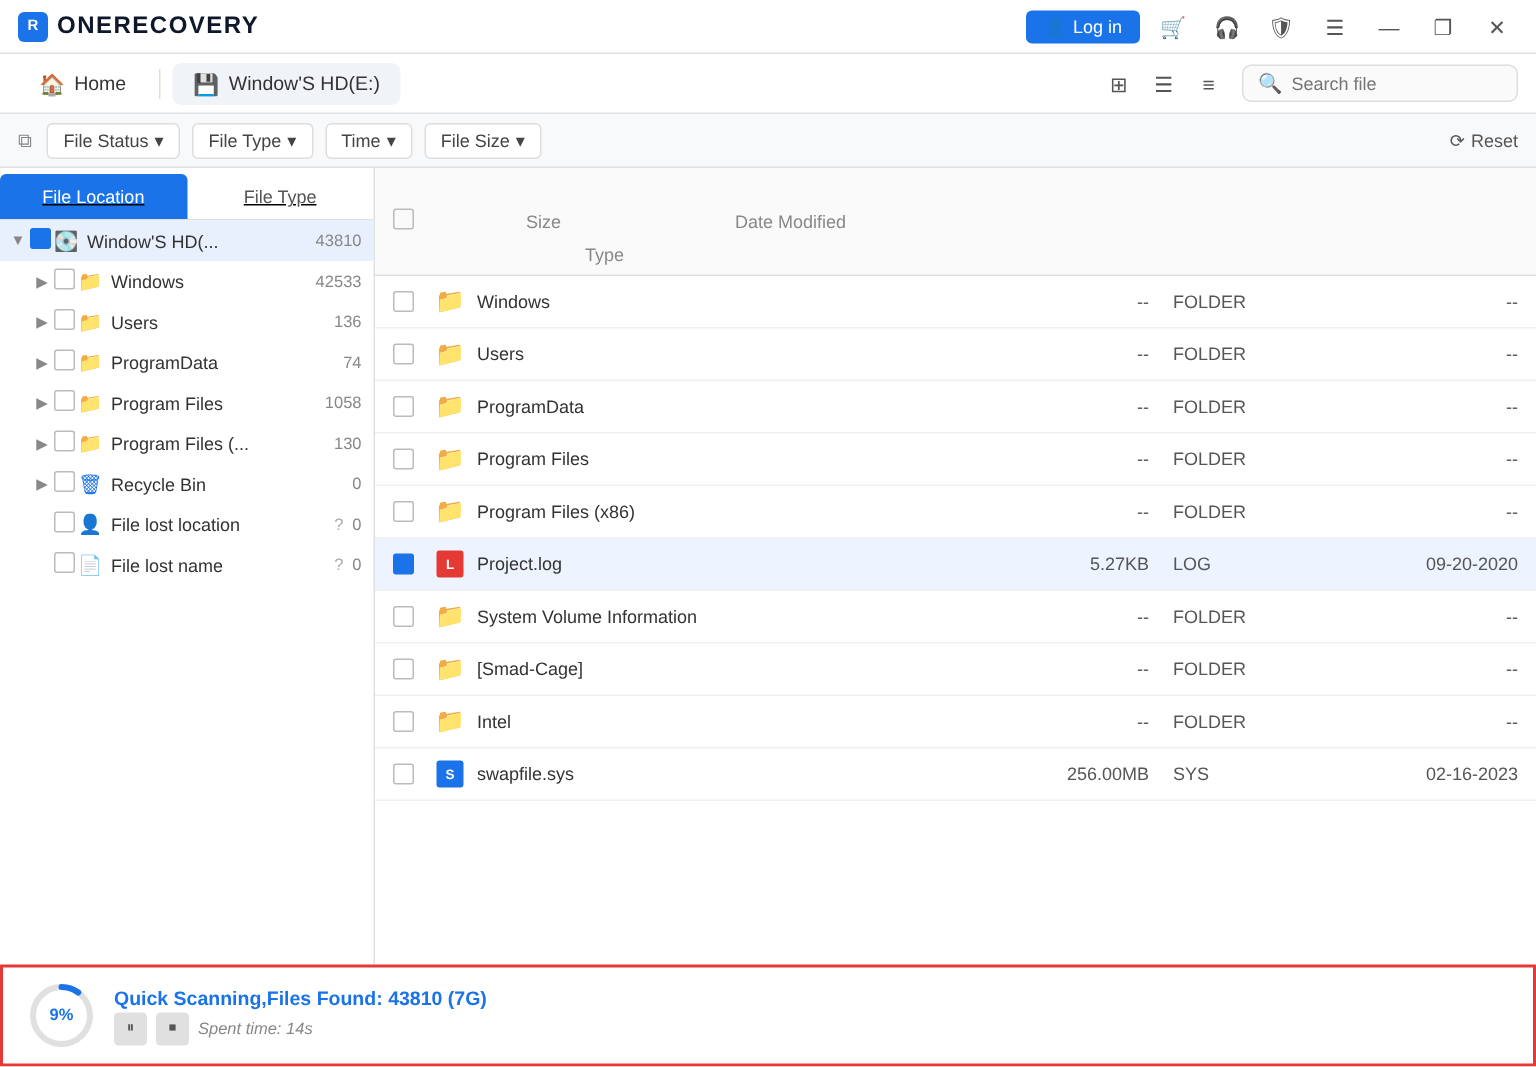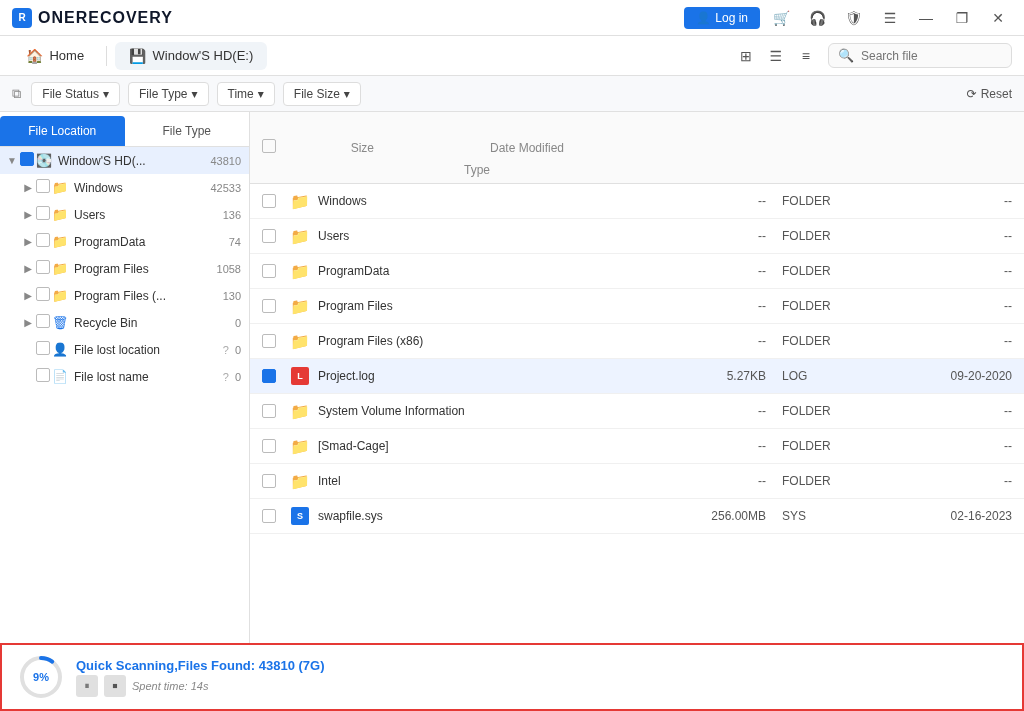--- a/index.html
+++ b/index.html
@@ -32,21 +32,21 @@
     .filterbar-left { display: flex; align-items: center; gap: 4px; }
     .filter-icon { color: #888; font-size: 13px; margin-right: 6px; }
     .filter-btn { display: flex; align-items: center; gap: 4px; padding: 4px 10px; border-radius: 4px; cursor: pointer; font-size: 12px; color: #444; border: 1px solid #ddd; background: white; margin-right: 4px; }
     .reset-btn { display: flex; align-items: center; gap: 4px; font-size: 12px; color: #555; cursor: pointer; }
 
     
     .main { display: flex; height: calc(711px - 36px - 40px - 36px - 68px); }
 
     
     .sidebar { width: 250px; background: #fff; border-right: 1px solid #e0e0e0; overflow-y: auto; padding: 4px 0; }
-    .sidebar-tabs { display: flex; border-bottom: 1px solid #e0e0e0; }
+    .sidebar-tabs { display: flex; border-bottom: 1px solid #e0e0e0; text-decoration: underline; }
     .sidebar-tab { flex: 1; padding: 8px 6px; text-align: center; font-size: 12px; cursor: pointer; color: #555; }
     .sidebar-tab.active { background: #1a73e8; color: white; border-radius: 4px 4px 0 0; }
     .sidebar-item { display: flex; align-items: center; padding: 5px 8px 5px 0; cursor: pointer; font-size: 12px; color: #333; position: relative; }
     .sidebar-item.selected { background: #e8f0fe; }
     .sidebar-item .expand-arrow { width: 16px; text-align: center; font-size: 10px; color: #888; flex-shrink: 0; }
     .sidebar-item .checkbox { width: 16px; flex-shrink: 0; }
     .sidebar-item .item-icon { width: 18px; flex-shrink: 0; margin-right: 4px; }
     .sidebar-item .item-label { flex: 1; }
     .sidebar-item .item-count { font-size: 11px; color: #888; margin-left: 4px; }
     .sidebar-item.indent1 { padding-left: 20px; }
@@ -55,21 +55,21 @@
     .recycle-icon { color: #1a73e8; font-size: 13px; }
     .user-icon { color: #888; font-size: 13px; }
     .file-icon { color: #e53935; font-size: 13px; }
 
     
     .filelist { flex: 1; overflow-y: auto; background: #fff; }
     .filelist-header { display: flex; align-items: center; padding: 6px 12px; border-bottom: 1px solid #e0e0e0; background: #fafafa; font-size: 12px; color: #888; position: sticky; top: 0; z-index: 10; }
     .filelist-header .col-check { width: 28px; flex-shrink: 0; }
     .filelist-header .col-name { flex: 1; }
     .filelist-header .col-size { width: 100px; text-align: right; padding-right: 16px; }
-    .filelist-header .col-type { width: 100px; text-align: right; margin-top: 45px; }
+    .filelist-header .col-type { width: 100px; text-align: left; margin-top: 45px; }
     .filelist-header .col-date { width: 130px; text-align: left; }
     .file-row { display: flex; align-items: center; padding: 7px 12px; border-bottom: 1px solid #f0f0f0; font-size: 12px; color: #333; cursor: pointer; }
     .file-row.selected { background: #e8f0fe; }
     .file-row .col-check { width: 28px; flex-shrink: 0; display: flex; align-items: center; }
     .file-row .col-name { flex: 1; display: flex; align-items: center; gap: 8px; }
     .file-row .col-size { width: 100px; text-align: right; padding-right: 16px; color: #555; }
     .file-row .col-type { width: 100px; color: #555; }
     .file-row .col-date { width: 130px; text-align: right; color: #555; }
     .row-icon { width: 20px; height: 20px; display: flex; align-items: center; justify-content: center; }
     .folder-row-icon { color: #f5a623; font-size: 16px; }

